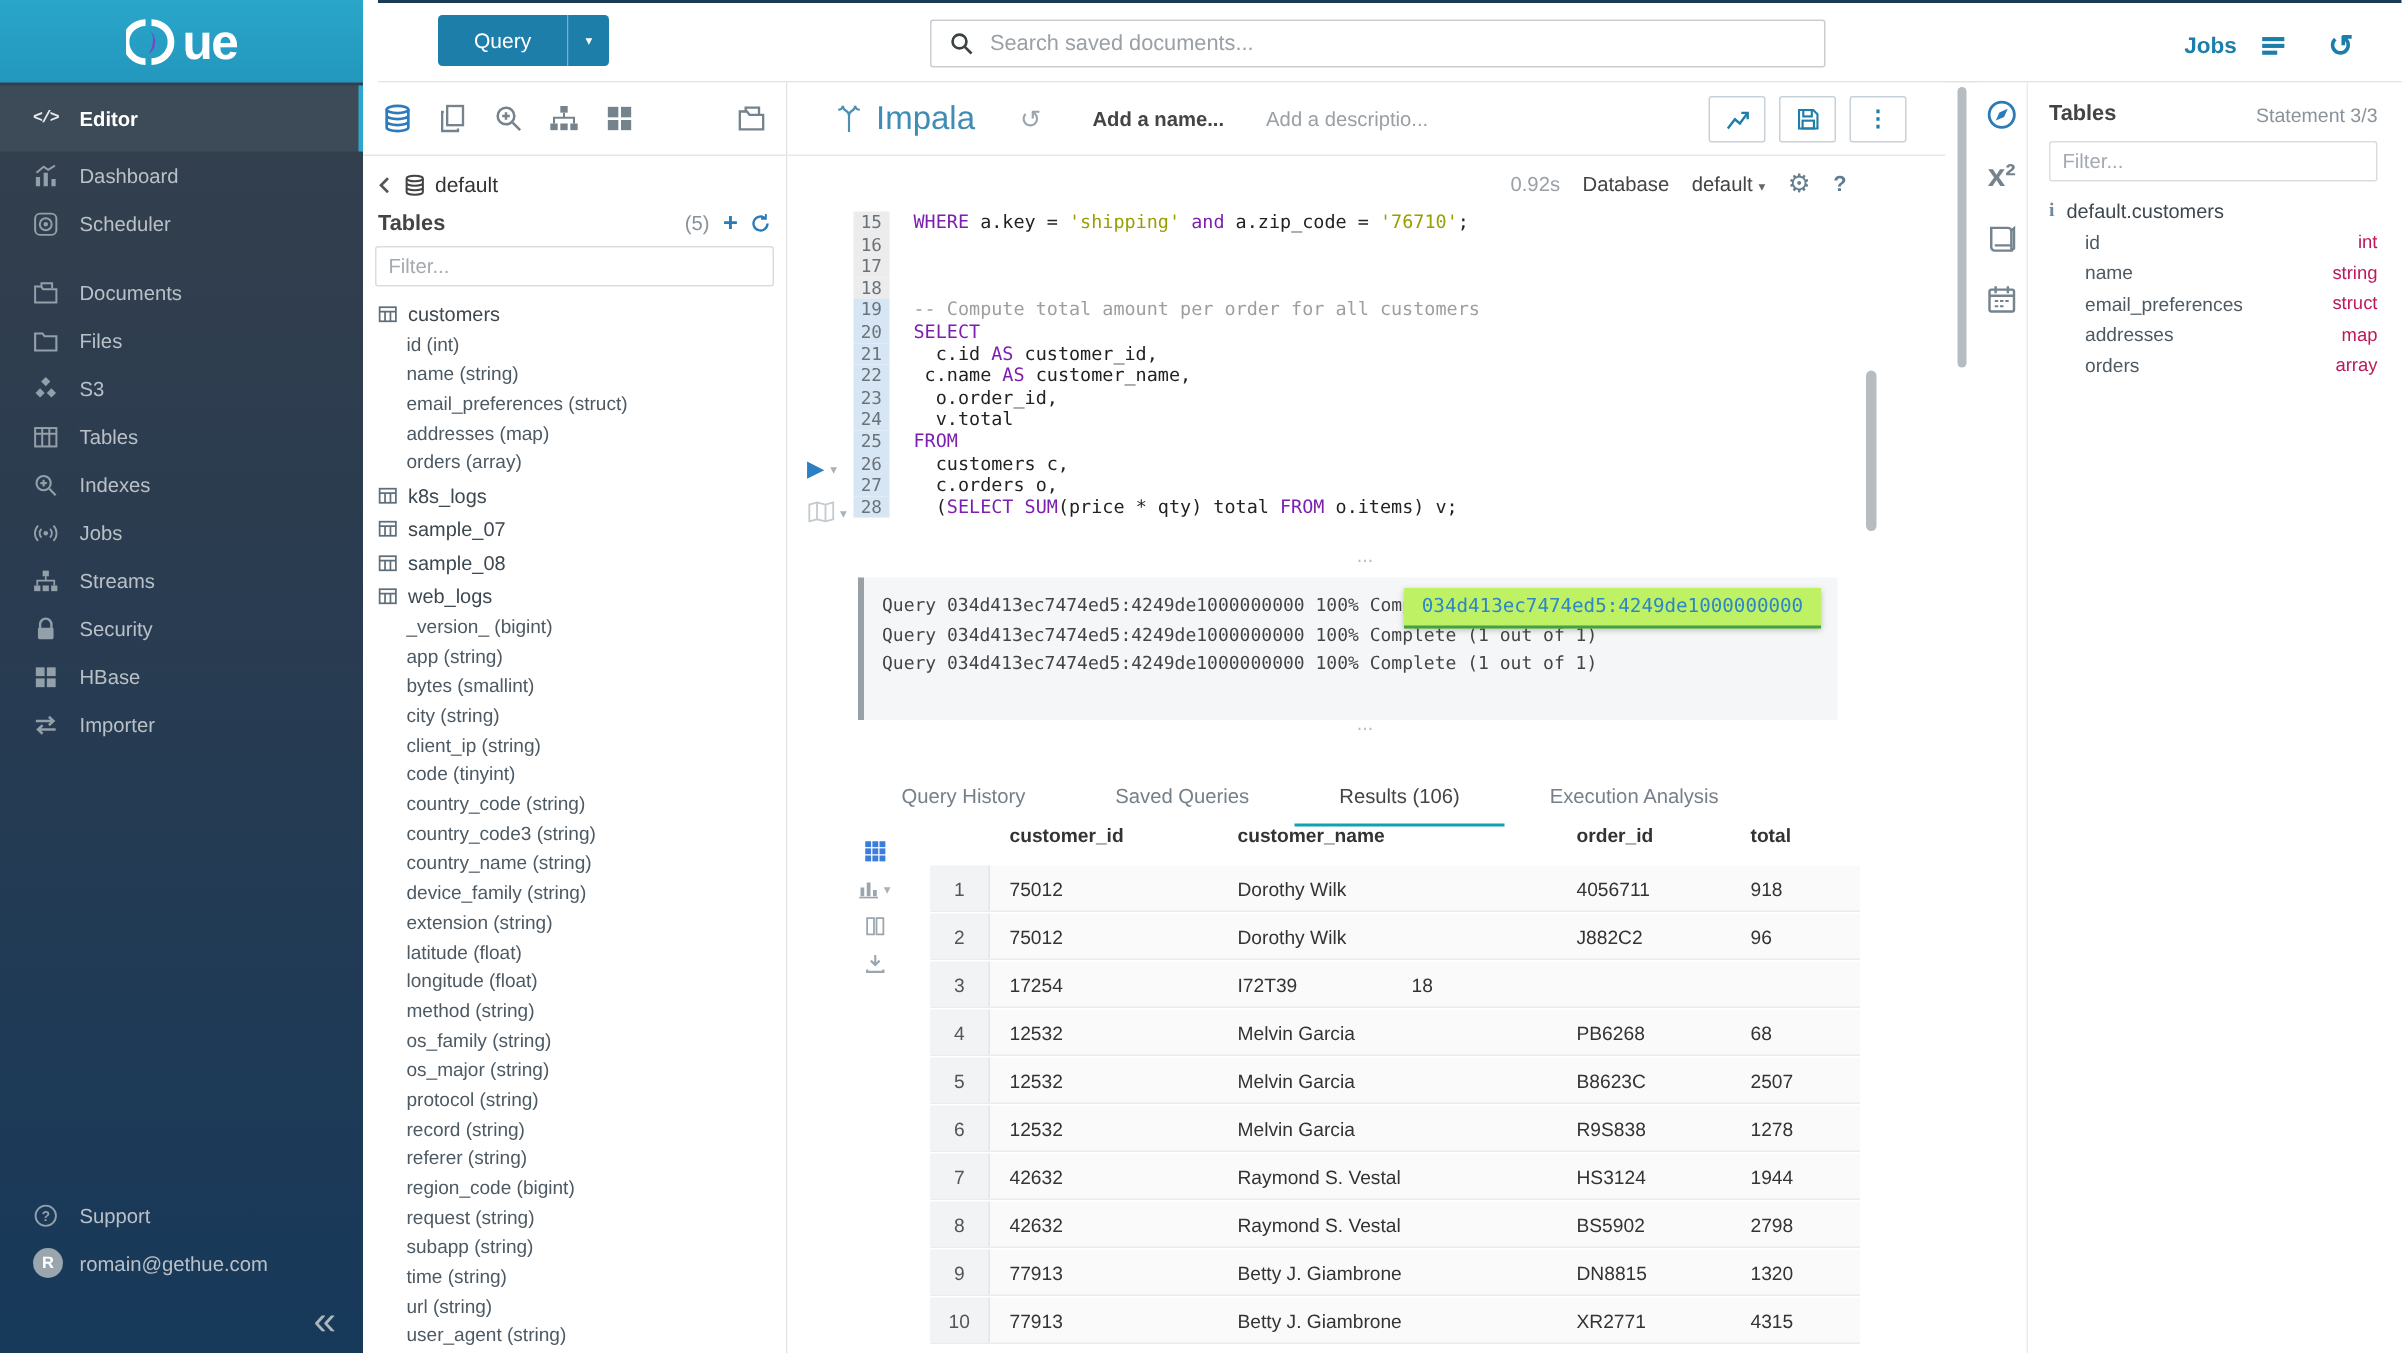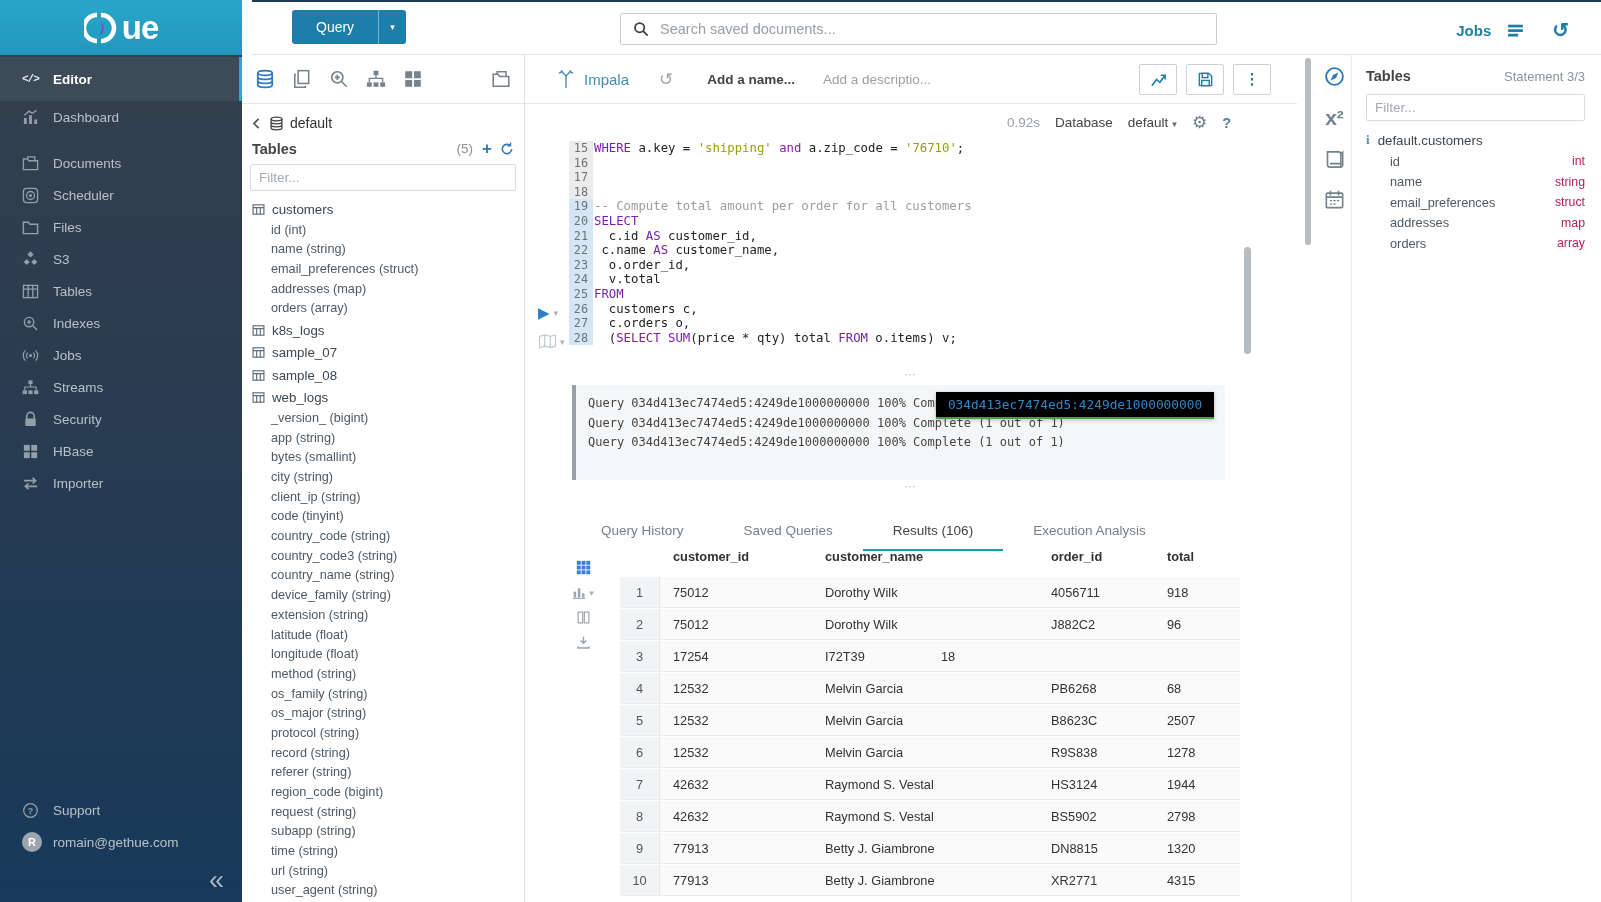--- a/index.html
+++ b/index.html
@@ -67,57 +67,57 @@
   .tree-table{height:22.5px;display:flex;align-items:center;gap:7px;padding-left:10px;font-size:13.3px;color:#3d474f;cursor:pointer}
   .tree-table .t-icon{color:#5e6e7a;display:inline-flex}
   .t-icon svg{width:13px;height:13px}
   .tree-col{height:19.7px;line-height:19.7px;padding-left:29px;font-size:12.7px;color:#4e5a63;cursor:pointer;white-space:nowrap}
 
   
   .main{position:absolute;left:525px;top:55px;width:772px;height:847px;background:#fff}
   .snip-header{position:absolute;top:0;left:0;right:0;height:49px;border-bottom:1px solid #e6e9eb;display:flex;align-items:center}
   .impala-icon{margin-left:32px;color:#4b8fb5;display:inline-flex}
   .impala-icon svg{width:18px;height:22px}
-  .snip-title{color:#3f8cb5;font-size:15px;margin-left:9px;cursor:pointer}
+  .snip-title{color:#3f8cb5;font-size:22px;margin-left:9px;cursor:pointer}
   .snip-hist{color:#9aa5ad;font-size:17px;margin-left:30px;cursor:pointer}
   .snip-name{margin-left:34px;font-size:13.5px;font-weight:bold;color:#444;cursor:text}
   .snip-desc{margin-left:28px;font-size:13.5px;color:#9aa0a6;cursor:text}
   .snip-actions{margin-left:auto;margin-right:26px;display:flex;gap:9px}
   .action-btn{width:38px;height:31px;border:1px solid #c9d2d8;border-radius:2px;background:#fff;color:#1d7ea9;display:flex;align-items:center;justify-content:center;cursor:pointer}
   .action-btn svg{width:17px;height:17px}
   .kebab{font-size:15px;font-weight:bold;letter-spacing:0}
   .context-row{position:absolute;top:49px;left:0;right:0;height:37px;display:flex;align-items:center;justify-content:flex-end;padding-right:66px;gap:15px;font-size:13.5px}
   .duration{color:#9aa0a6}
   .db-label{color:#444}
   .db-value{color:#444;cursor:pointer}
   .db-value .caret{font-size:9px;color:#666;margin-left:4px}
   .gear{color:#67808f;font-size:17px;cursor:pointer}
   .help{color:#5a7d95;font-weight:bold;font-size:14.5px;cursor:pointer}
 
   .editor{position:absolute;top:86px;left:0;right:0;height:250px;font-family:"DejaVu Sans Mono","Liberation Mono",monospace;font-size:12.3px;line-height:14.6px;cursor:text}
   .code-line{display:flex;height:14.6px}
   .gutter{width:24px;margin-left:44px;text-align:right;padding-right:5px;color:#6b737a;background:#ececec;flex:none;font-size:11.8px}
   .gutter.act{background:#d6e6f4}
-  .code-text{padding-left:1px;white-space:pre;color:#222}
+  .code-text{padding-left:16px;white-space:pre;color:#222}
   .tok-kw{color:#7c1fb0}
   .tok-str{color:#9a9f00}
   .tok-cm{color:#9e9e9e}
   .play-btn{position:absolute;left:13px;top:250px;display:flex;align-items:center;gap:4px;cursor:pointer}
   .play-tri{color:#2b7fc2;font-size:15px;line-height:1}
   .mini-caret{color:#a9b2b9;font-size:9px}
   .map-btn{position:absolute;left:13px;top:279px;color:#c3cbd1;display:flex;align-items:center;gap:3px;cursor:pointer}
   .map-btn svg{width:19px;height:15px}
   .ed-scroll{position:absolute;left:719px;top:192px;width:7px;height:107px;background:#b7bcc0;border-radius:4px;cursor:grab}
 
   .handle{position:absolute;left:0;right:0;text-align:center;color:#b3b9be;font-size:11px;letter-spacing:2px;height:10px;line-height:7px;cursor:row-resize}
   .handle.h1{top:316px}.handle.h2{top:428px}
 
   .logs{position:absolute;top:330px;left:47px;width:653px;height:95px;background:#f5f6f7;border-left:4px solid #99a1a7;padding:9px 0 0 12px}
   .log-line{font-family:"DejaVu Sans Mono","Liberation Mono",monospace;font-size:12px;color:#444;line-height:19.5px;white-space:nowrap}
-  .log-tooltip{position:absolute;left:360px;top:7px;width:278px;height:27px;background:#000000;box-shadow:0 1px 4px rgba(0,0,0,.25);border-bottom:2px solid #44a047;color:#2f86c6;font-family:"DejaVu Sans Mono","Liberation Mono",monospace;font-size:12.8px;display:flex;align-items:center;justify-content:center;white-space:nowrap}
+  .log-tooltip{position:absolute;left:360px;top:7px;width:278px;height:27px;background:#bef264;box-shadow:0 1px 4px rgba(0,0,0,.25);border-bottom:2px solid #44a047;color:#2f86c6;font-family:"DejaVu Sans Mono","Liberation Mono",monospace;font-size:12.8px;display:flex;align-items:center;justify-content:center;white-space:nowrap}
 
   .rtabs{position:absolute;top:456px;left:0;right:0;height:40px;display:flex;padding-left:46px}
   .rtab{padding:0 30px;display:flex;align-items:center;font-size:13.5px;color:#75808a;cursor:pointer;border-bottom:2px solid transparent;height:40px}
   .rtab.active{color:#444;border-bottom-color:#12a0b5}
 
   .res-rail{position:absolute;left:45px;top:505px;width:26px;display:flex;flex-direction:column;gap:10px;align-items:center}
   .rail-btn{display:flex;align-items:center;gap:2px;cursor:pointer;color:#9aa5ad}
   .rail-btn svg{width:15px;height:15px}
   .rail-btn.grid{color:#3b7ddd}
   .res-table{position:absolute;left:95px;top:488px;width:620px}
@@ -171,38 +171,38 @@
         </div>
         <div class="nav-item">
           <span class="nav-icon">
             <svg viewBox="0 0 18 18">
               <path d="M2 16V9.5h3V16zM7.5 16V6.5h3V16zM13 16v-5h3v5z" fill="currentColor"></path>
               <path d="M2.5 6.5l5-4.2 3.2 2.2 4.8-3" stroke="currentColor" fill="none" stroke-width="1.4"></path>
             </svg>
           </span>
           <span class="nav-label">Dashboard</span>
         </div>
-        <div class="nav-item gap">
-          <span class="nav-icon">
-            <svg viewBox="0 0 18 18" fill="none" stroke="currentColor" stroke-width="1.4">
-              <path d="M6 4V2h7.5v3.5"></path>
-              <path d="M1.5 15.5V4.2h4.2l1.4 1.9h9.4v9.4z"></path>
-            </svg>
-          </span>
-          <span class="nav-label">Documents</span>
-        </div>
         <div class="nav-item">
           <span class="nav-icon">
             <svg viewBox="0 0 18 18" fill="none" stroke="currentColor" stroke-width="1.4">
               <rect x="1.5" y="1.5" width="15" height="15" rx="3.5"></rect>
               <circle cx="9" cy="9" r="4.2"></circle>
               <circle cx="9" cy="9" r="0.9" fill="currentColor"></circle>
             </svg>
           </span>
           <span class="nav-label">Scheduler</span>
+        </div>
+        <div class="nav-item gap">
+          <span class="nav-icon">
+            <svg viewBox="0 0 18 18" fill="none" stroke="currentColor" stroke-width="1.4">
+              <path d="M6 4V2h7.5v3.5"></path>
+              <path d="M1.5 15.5V4.2h4.2l1.4 1.9h9.4v9.4z"></path>
+            </svg>
+          </span>
+          <span class="nav-label">Documents</span>
         </div>
         <div class="nav-item">
           <span class="nav-icon">
             <svg viewBox="0 0 18 18" fill="none" stroke="currentColor" stroke-width="1.5">
               <path d="M1.5 15.5V3.5h5.2l1.5 2h8.3v10z"></path>
             </svg>
           </span>
           <span class="nav-label">Files</span>
         </div>
         <div class="nav-item">

